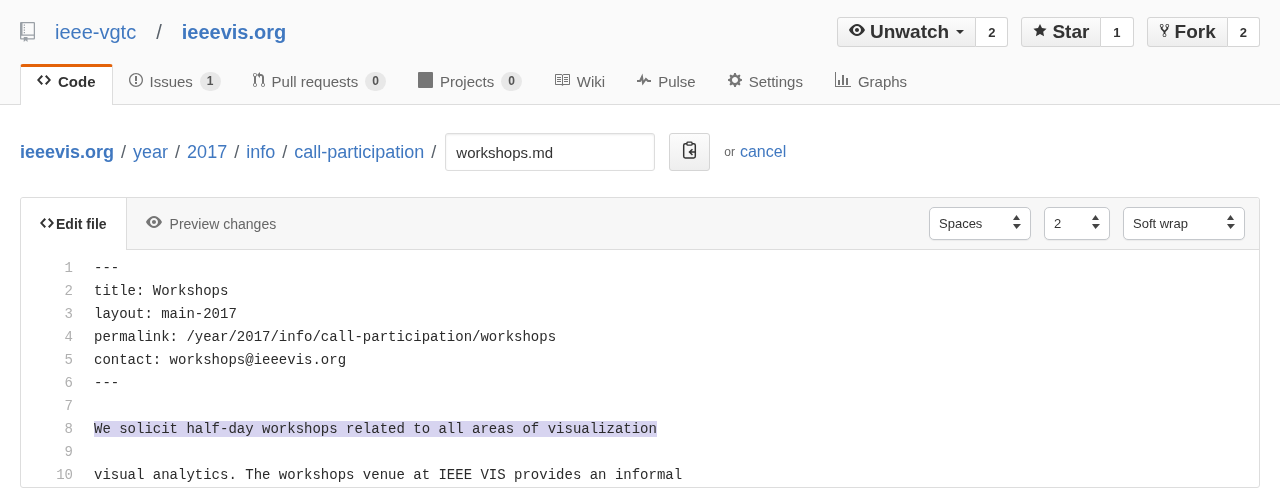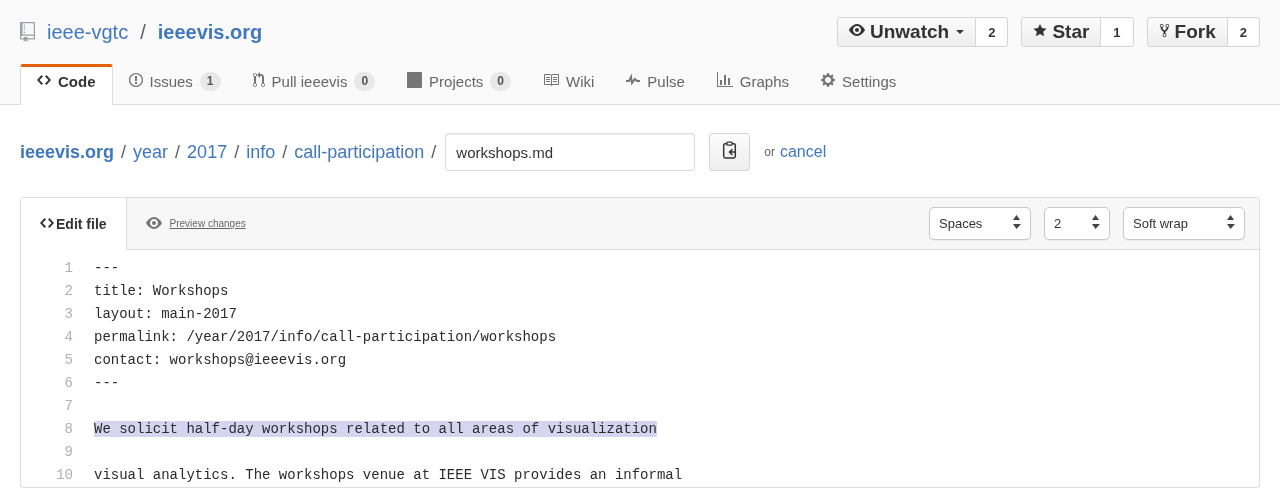--- a/index.html
+++ b/index.html
@@ -3,21 +3,21 @@
 <meta charset="utf-8">
 <style>
   * { margin:0; padding:0; box-sizing:border-box; }
   html,body { width:1280px; height:500px; overflow:hidden; background:#fff;
     font-family:"Liberation Sans","DejaVu Sans",sans-serif; color:#333; }
 
   
   .pagehead { background:#fafafa; border-bottom:1px solid #ddd; }
   .repo-row { display:flex; justify-content:space-between; align-items:center;
     padding:17px 20px 12px; }
-  .repo-title { font-size:20px; font-weight:400; display:flex; align-items:center; gap:12px; }
+  .repo-title { font-size:20px; font-weight:400; display:flex; align-items:center; gap:20px; }
   .repo-title .repo-icon { color:#9aa0a6; display:inline-flex; }
   .repo-title a { color:#4078c0; text-decoration:none; cursor:pointer; }
   .repo-title .sep { color:#586069; }
   .repo-title .repo-name { font-weight:700; }
 
   .actions { display:flex; gap:13px; list-style:none; }
   .btn-group { display:flex; }
   .btn-social { display:flex; align-items:center; gap:5px; height:30px; padding:0 11px;
     font-size:19px; font-weight:700; color:#333; background:linear-gradient(#fcfcfc,#eee);
     border:1px solid #d5d5d5; border-radius:3px 0 0 3px; cursor:pointer; }
@@ -39,39 +39,39 @@
     padding:5px 16px 14px; font-weight:700; color:#333; }
   .reponav-item.active svg { fill:#333; }
   .counter { background:#e8e8e8; color:#555; font-size:12px; font-weight:600;
     padding:2px 7px; border-radius:20px; line-height:1.2; }
 
   
   .breadcrumb-row { display:flex; align-items:center; padding:28px 20px 0; font-size:18px; }
   .breadcrumb-row a { color:#4078c0; text-decoration:none; cursor:pointer; }
   .crumb-root { font-weight:700; }
   .crumb-sep { color:#586069; margin:0 7px; }
-  .filename-input { width:250px; height:38px; border:1px solid #ddd; border-radius:3px;
+  .filename-input { width:210px; height:38px; border:1px solid #ddd; border-radius:3px;
     padding:0 10px; font-size:15px; color:#333; background:#fff;
     box-shadow:inset 0 1px 2px rgba(0,0,0,0.08); outline:none; margin-left:2px; }
   .clippy-btn { margin-left:14px; width:41px; height:38px; display:flex; align-items:center;
     justify-content:center; background:linear-gradient(#fcfcfc,#eee);
     border:1px solid #d5d5d5; border-radius:3px; cursor:pointer; }
   .or-text { margin-left:14px; color:#666; font-size:12px; }
   .cancel-link { margin-left:5px; font-size:16px; }
 
   
   .file-box { margin:26px 20px 0; border:1px solid #ddd; border-radius:3px; background:#fff; }
   .file-header { display:flex; align-items:stretch; height:52px; background:#f7f7f7;
     border-bottom:1px solid #ddd; border-radius:3px 3px 0 0; }
   .edit-tab { display:flex; align-items:center; gap:2px; padding:0 19px; background:#fff;
     border-right:1px solid #ddd; border-top-left-radius:3px; margin-bottom:-1px;
     font-size:14px; font-weight:700; color:#333; cursor:pointer; }
   .edit-tab svg { fill:#333; }
   .preview-tab { display:flex; align-items:center; gap:8px; padding:0 19px;
-    font-size:10px; color:#666; cursor:pointer;text-decoration:underline; }
+    font-size:14px; color:#666; cursor:pointer; }
   .preview-tab svg { fill:#767676; }
   .editor-controls { margin-left:auto; display:flex; align-items:center; gap:13px;
     padding-right:14px; }
   .select { height:33px; display:flex; align-items:center; justify-content:space-between;
     background:#fff; border:1px solid #c5c8cc; border-radius:5px; padding:0 9px;
     font-size:13px; color:#333; cursor:pointer; box-shadow:0 1px 1px rgba(0,0,0,0.05);text-align:center; }
   .select svg { fill:#444; margin-left:14px; }
   .sel-spaces { width:102px; } .sel-size { width:66px; } .sel-wrap { width:122px; }
 
   
@@ -140,21 +140,21 @@
       <span><svg width="14" height="16" viewBox="0 0 14 16">
             <path d="M7 2.3c3.14 0 5.7 2.56 5.7 5.7s-2.56 5.7-5.7 5.7A5.71 5.71 0 0 1 1.3 8c0-3.14 2.56-5.7 5.7-5.7zM7 1C3.14 1 0 4.14 0 8s3.14 7 7 7 7-3.14 7-7-3.14-7-7-7zm1 3H6v5h2V4zm0 6H6v2h2v-2z"></path>
           </svg></span>
       <span>Issues</span>
       <span class="counter">1</span>
     </a>
     <a class="reponav-item">
       <span><svg width="12" height="16" viewBox="0 0 12 16">
             <path d="M11 11.28V5c-.03-.78-.34-1.47-.94-2.06C9.46 2.35 8.78 2.03 8 2H7V0L4 3l3 3V4h1c.27.02.48.11.69.31.21.2.3.42.31.69v6.28A1.993 1.993 0 0 0 10 15a1.993 1.993 0 0 0 1-3.72zm-1 2.92c-.66 0-1.2-.55-1.2-1.2 0-.65.55-1.2 1.2-1.2.65 0 1.2.55 1.2 1.2 0 .65-.55 1.2-1.2 1.2zM4 3c0-1.11-.89-2-2-2a1.993 1.993 0 0 0-1 3.72v6.56A1.993 1.993 0 0 0 2 15a1.993 1.993 0 0 0 1-3.72V4.72c.59-.34 1-.98 1-1.72zm-.8 10c0 .66-.55 1.2-1.2 1.2-.65 0-1.2-.55-1.2-1.2 0-.65.55-1.2 1.2-1.2.65 0 1.2.55 1.2 1.2zM2 4.2C1.34 4.2.8 3.65.8 3c0-.65.55-1.2 1.2-1.2.65 0 1.2.55 1.2 1.2 0 .65-.55 1.2-1.2 1.2z"></path>
           </svg></span>
-      <span>Pull ieeevis</span>
+      <span>Pull requests</span>
       <span class="counter">0</span>
     </a>
     <a class="reponav-item">
       <span><svg width="15" height="16" viewBox="0 0 15 16">
             <path d="M10 12h3V2h-3v10zm-4-2h3V2H6v8zm-4 4h3V2H2v12zm-1 1h13V1H1v14zM14 0H1a1 1 0 0 0-1 1v14a1 1 0 0 0 1 1h13a1 1 0 0 0 1-1V1a1 1 0 0 0-1-1z"></path>
           </svg></span>
       <span>Projects</span>
       <span class="counter">0</span>
     </a>
     <a class="reponav-item">
@@ -163,30 +163,30 @@
           </svg></span>
       <span>Wiki</span>
     </a>
     <a class="reponav-item">
       <span><svg width="14" height="16" viewBox="0 0 14 16">
             <path d="M11.5 8L8.8 5.4 6.6 8.5 5.5 1.6 2.38 8H0v2h3.6l.9-1.8.9 5.4L9 8.5l1.6 1.5H14V8h-2.5z"></path>
           </svg></span>
       <span>Pulse</span>
     </a>
     <a class="reponav-item">
+      <span><svg width="14" height="16" viewBox="0 0 14 16">
+            <path d="M14 8.77v-1.6l-1.94-.64-.45-1.09.88-1.84-1.13-1.13-1.81.91-1.09-.45-.69-1.92h-1.6l-.63 1.94-1.11.45-1.84-.88-1.13 1.13.91 1.81-.45 1.09L0 7.23v1.59l1.94.64.45 1.09-.88 1.84 1.13 1.13 1.81-.91 1.09.45.69 1.92h1.59l.63-1.94 1.11-.45 1.84.88 1.13-1.13-.92-1.81.47-1.09L14 8.75v.02zM7 11c-1.66 0-3-1.34-3-3s1.34-3 3-3 3 1.34 3 3-1.34 3-3 3z"></path>
+          </svg></span>
+      <span>Settings</span>
+    </a>
+    <a class="reponav-item">
       <span><svg width="16" height="16" viewBox="0 0 16 16">
             <path d="M16 14v1H0V0h1v14h15zM5 13H3V8h2v5zm4 0H7V3h2v10zm4 0h-2V6h2v7z"></path>
           </svg></span>
       <span>Graphs</span>
-    </a>
-    <a class="reponav-item">
-      <span><svg width="14" height="16" viewBox="0 0 14 16">
-            <path d="M14 8.77v-1.6l-1.94-.64-.45-1.09.88-1.84-1.13-1.13-1.81.91-1.09-.45-.69-1.92h-1.6l-.63 1.94-1.11.45-1.84-.88-1.13 1.13.91 1.81-.45 1.09L0 7.23v1.59l1.94.64.45 1.09-.88 1.84 1.13 1.13 1.81-.91 1.09.45.69 1.92h1.59l.63-1.94 1.11-.45 1.84.88 1.13-1.13-.92-1.81.47-1.09L14 8.75v.02zM7 11c-1.66 0-3-1.34-3-3s1.34-3 3-3 3 1.34 3 3-1.34 3-3 3z"></path>
-          </svg></span>
-      <span>Settings</span>
     </a>
   </nav>
 </div>
 
 <div class="breadcrumb-row">
   <a class="crumb-root">ieeevis.org</a>
   <span class="crumb-sep">/</span>
   <a>year</a>
   <span class="crumb-sep">/</span>
   <a>2017</a>

